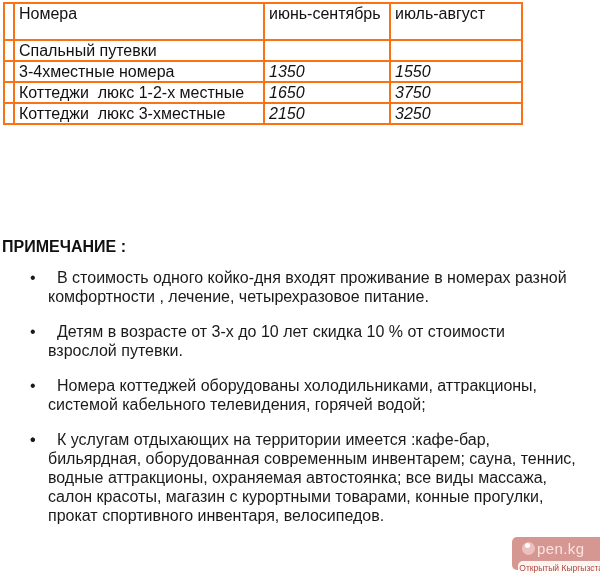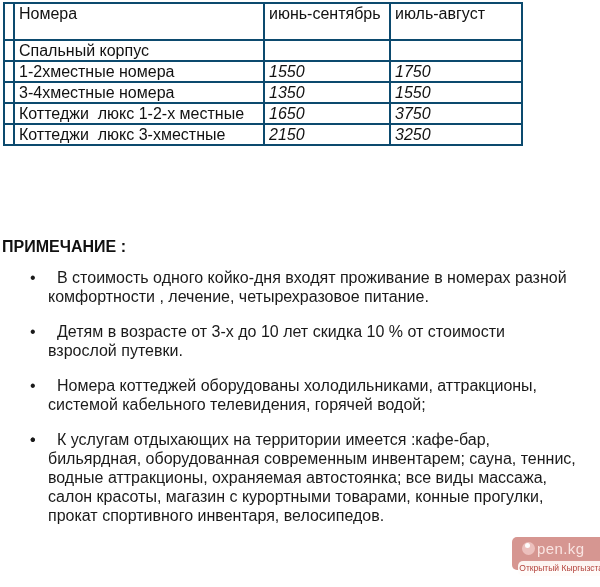--- a/index.html
+++ b/index.html
@@ -8,21 +8,21 @@
     overflow:hidden; font-family:"Liberation Sans", sans-serif; color:#161616;
   }
   .page { position:absolute; inset:0; }
 
   
   .price-table {
     position:absolute; top:2px; left:3px;
     border-collapse:collapse; table-layout:fixed;
   }
   .price-table td, .price-table th {
-    border:2px solid #0c4a6e; font-size:16px; font-weight:normal;
+    border:2px solid #f97316; font-size:16px; font-weight:normal;
     text-align:left; vertical-align:middle; padding:0 2px 0 4px;
     line-height:18px; white-space:pre; overflow:hidden; color:#111;
   }
   .col-stub  { width:10px; }
   .col-name  { width:250px; }
   .col-p1    { width:126px; }
   .col-p2    { width:132px; }
   .header-row th { height:34px; vertical-align:top; padding-top:1px; }
   .ghost { border:none; }
   .data-row td { height:19px; }
@@ -82,29 +82,23 @@
     </colgroup>
     <tbody>
       <tr class="header-row">
         <th class="ghost"></th>
         <th>Номера</th>
         <th>июнь-сентябрь</th>
         <th>июль-август</th>
       </tr>
       <tr class="data-row">
         <td></td>
-        <td>Спальный корпус</td>
+        <td>Спальный путевки</td>
         <td class="num"></td>
         <td class="num"></td>
-      </tr>
-      <tr class="data-row">
-        <td></td>
-        <td>1-2хместные номера</td>
-        <td class="num">1550</td>
-        <td class="num">1750</td>
       </tr>
       <tr class="data-row">
         <td></td>
         <td>3-4хместные номера</td>
         <td class="num">1350</td>
         <td class="num">1550</td>
       </tr>
       <tr class="data-row">
         <td></td>
         <td>Коттеджи  люкс 1-2-х местные</td>

